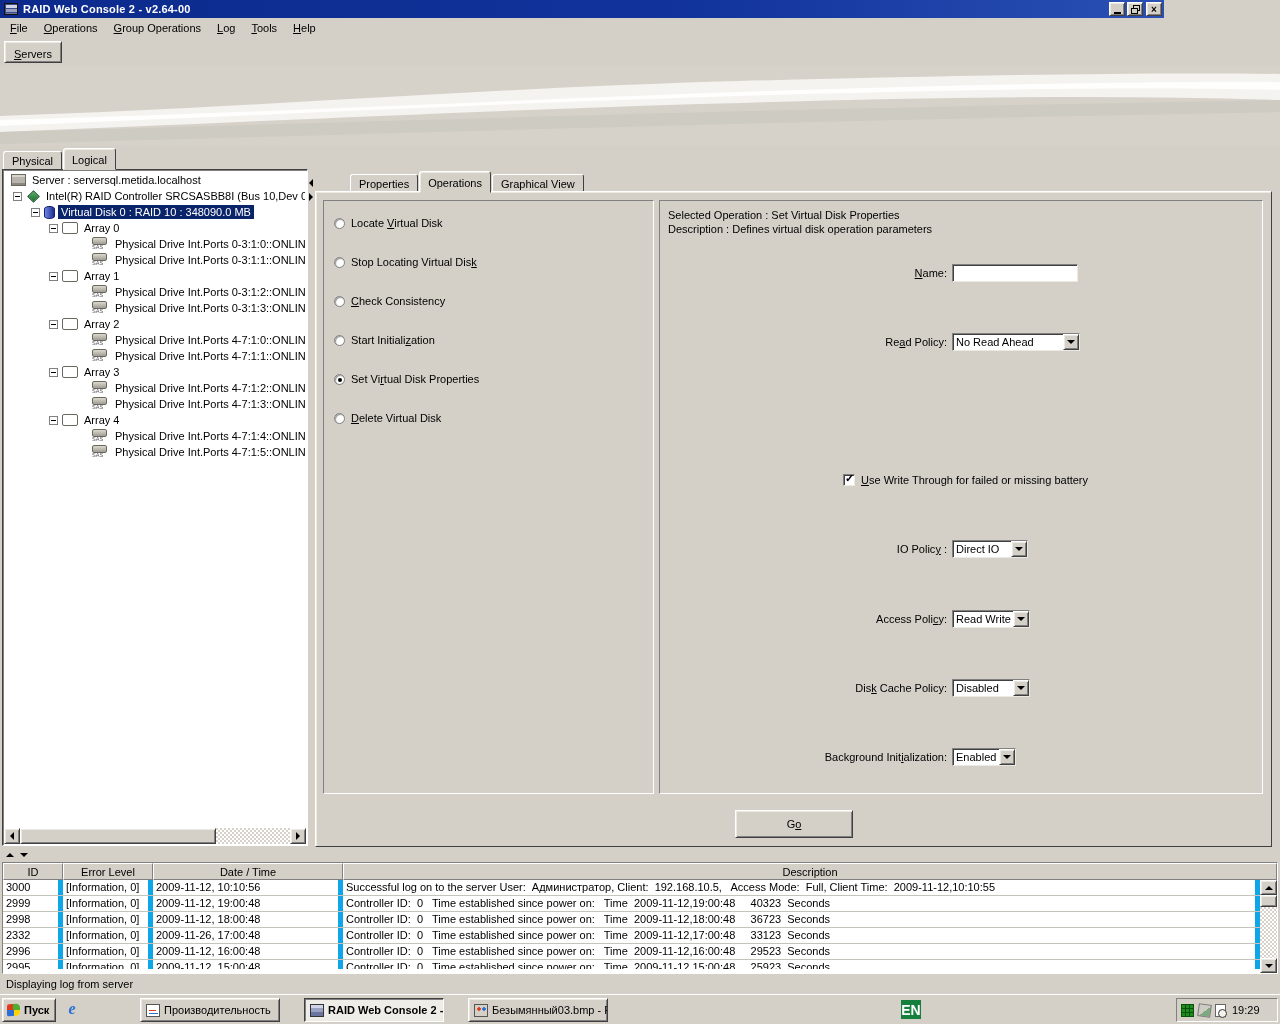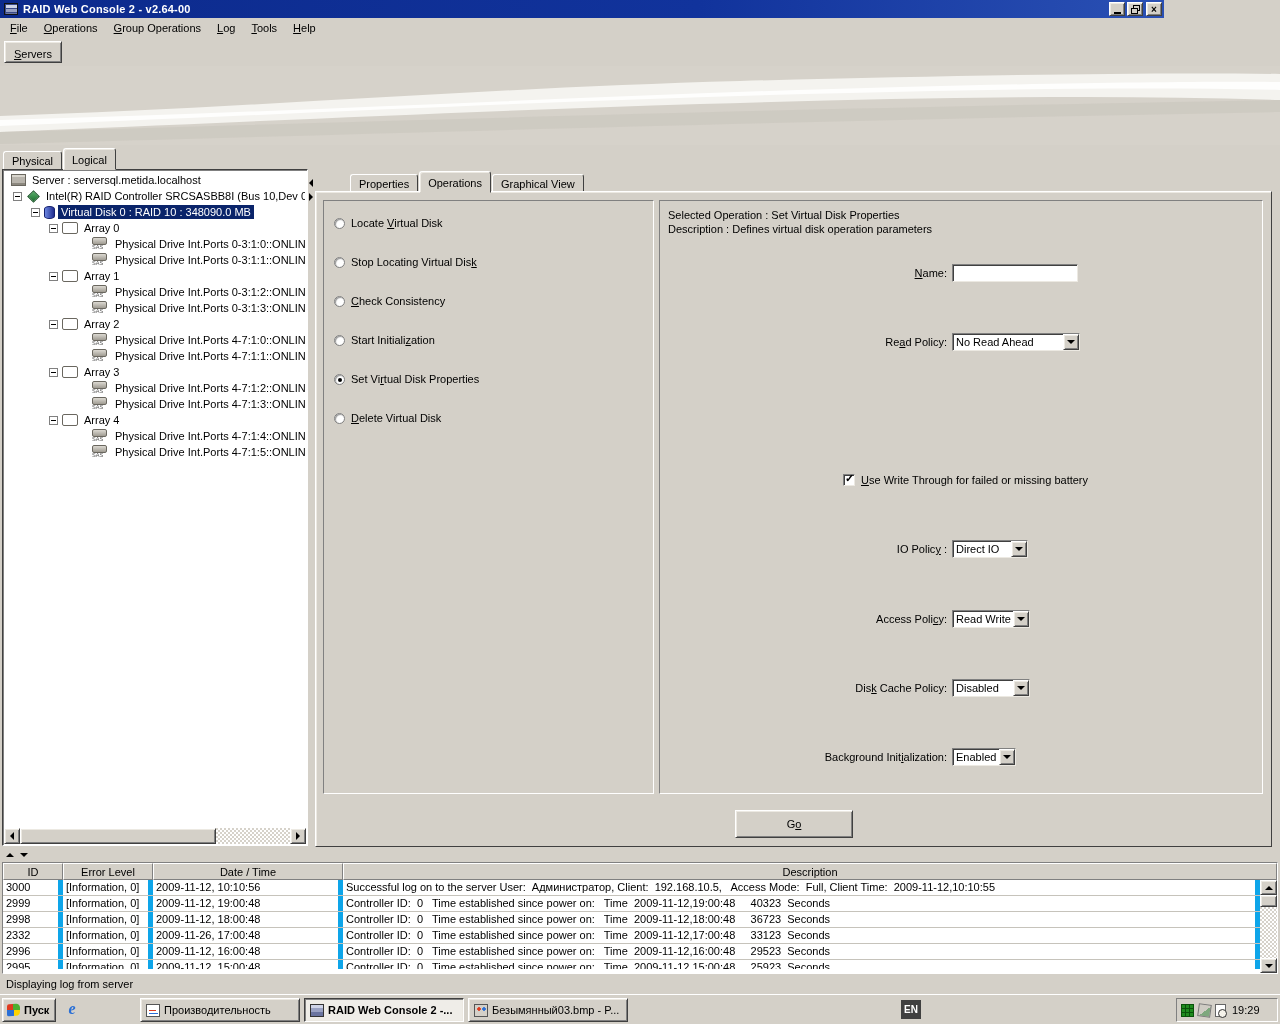--- a/index.html
+++ b/index.html
@@ -128,30 +128,30 @@
 
   
   .statusbar { position:absolute; left:0; top:974px; width:1280px; height:20px; display:flex; align-items:center; padding-left:6px; }
 
   
   .taskbar { position:absolute; left:0; top:994px; width:1280px; height:30px; background:#d4d0c8; border-top:1px solid #ffffff; }
   .start-btn { position:absolute; left:2px; top:3px; width:54px; height:24px; display:flex; align-items:center; padding-left:4px; font-weight:bold; }
   .winflag { width:13px; height:12px; margin-right:4px; border-radius:2px 4px 4px 2px; transform:skewY(-4deg);
     background: conic-gradient(from 0deg at 50% 50%, #4caf2f 0 90deg, #ffd400 90deg 180deg, #2a6fd6 180deg 270deg, #e03a1e 270deg 360deg); }
   .ql-icon { position:absolute; left:62px; top:5px; width:20px; height:20px; font:bold italic 16px "Liberation Serif",serif; color:#2a6fd6; text-align:center; }
-  .task-btn { position:absolute; top:3px; width:160px; height:24px; display:flex; align-items:center; padding:0 5px; white-space:nowrap; overflow:hidden; }
+  .task-btn { position:absolute; top:3px; width:140px; height:24px; display:flex; align-items:center; padding:0 5px; white-space:nowrap; overflow:hidden; }
   .task-btn .ticon16 { width:14px; height:13px; margin-right:4px; flex:0 0 auto; }
   .task-btn.active { font-weight:bold; background:#efede8; }
   .perfmon-icon { background:#fff; border:1px solid #555;
      background-image:linear-gradient(#2a6fd6 0 0),linear-gradient(#e03a1e 0 0); background-size:9px 1px, 7px 1px; background-position:2px 8px,2px 5px; background-repeat:no-repeat; }
   .raidapp-icon { background:linear-gradient(#cfd4e8 0 3px, #9aa2c4 3px 7px, #6a74a0 7px 13px); border:1px solid #333; }
   .paint-icon { background:linear-gradient(#d9d6cf,#a8a49b); border:1px solid #555;
      background-image:radial-gradient(circle at 4px 4px,#e03a1e 1.5px,transparent 2px), radial-gradient(circle at 9px 4px,#2a6fd6 1.5px,transparent 2px); }
-  .lang-box { position:absolute; left:901px; top:5px; width:20px; height:19px; background:#404040; color:#fff;
-     display:flex; align-items:center; justify-content:center; font-size:10px; font-weight:bold; }
+  .lang-box { position:absolute; left:901px; top:5px; width:20px; height:19px; background:#15803d; color:#fff;
+     display:flex; align-items:center; justify-content:center; font-size:14px; font-weight:bold; }
   .tray { position:absolute; right:2px; top:3px; width:102px; height:24px; border:1px solid; border-color:#808080 #ffffff #ffffff #808080;
      display:flex; align-items:center; padding-left:4px; gap:4px; }
   .tray-i1 { width:13px; height:13px; background:#1f8c1f; border:1px solid #0a520a;
      background-image:repeating-linear-gradient(0deg,transparent 0 3px,#0a520a 3px 4px),repeating-linear-gradient(90deg,transparent 0 3px,#0a520a 3px 4px); }
   .tray-i2 { width:13px; height:13px; background:linear-gradient(135deg,#cfccc4 0 55%,#7ea87e 55%); border:1px solid #777; transform:rotate(8deg); }
   .tray-i3 { width:11px; height:13px; background:#fff; border:1px solid #666; position:relative; }
   .tray-i3::after { content:""; position:absolute; right:-2px; bottom:-2px; width:7px; height:7px; border-radius:50%; background:#f5f2ea; border:1px solid #333; }
   .clock { margin-left:2px; }
 
   u { text-decoration:underline; }

